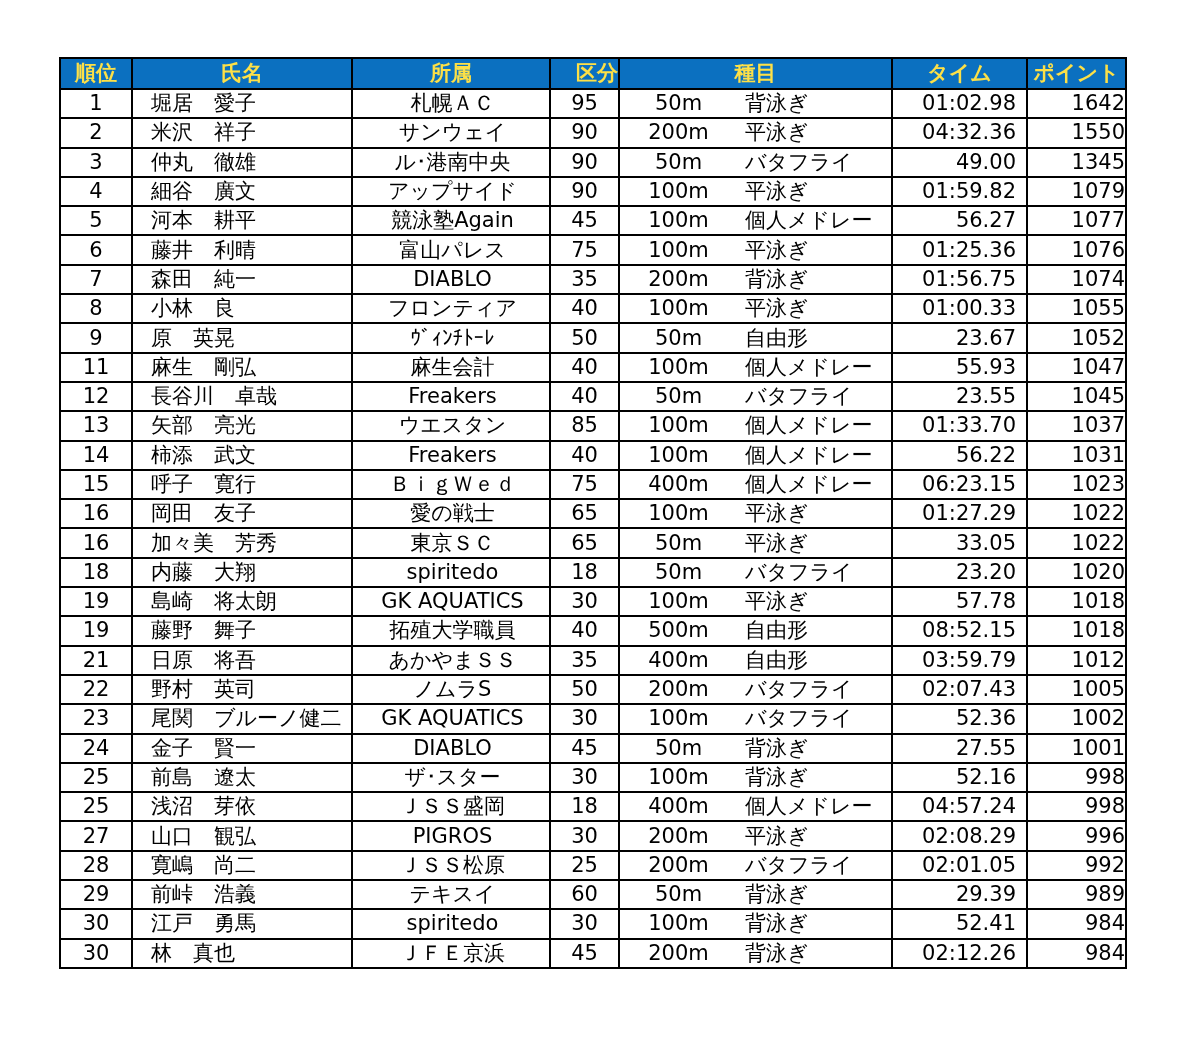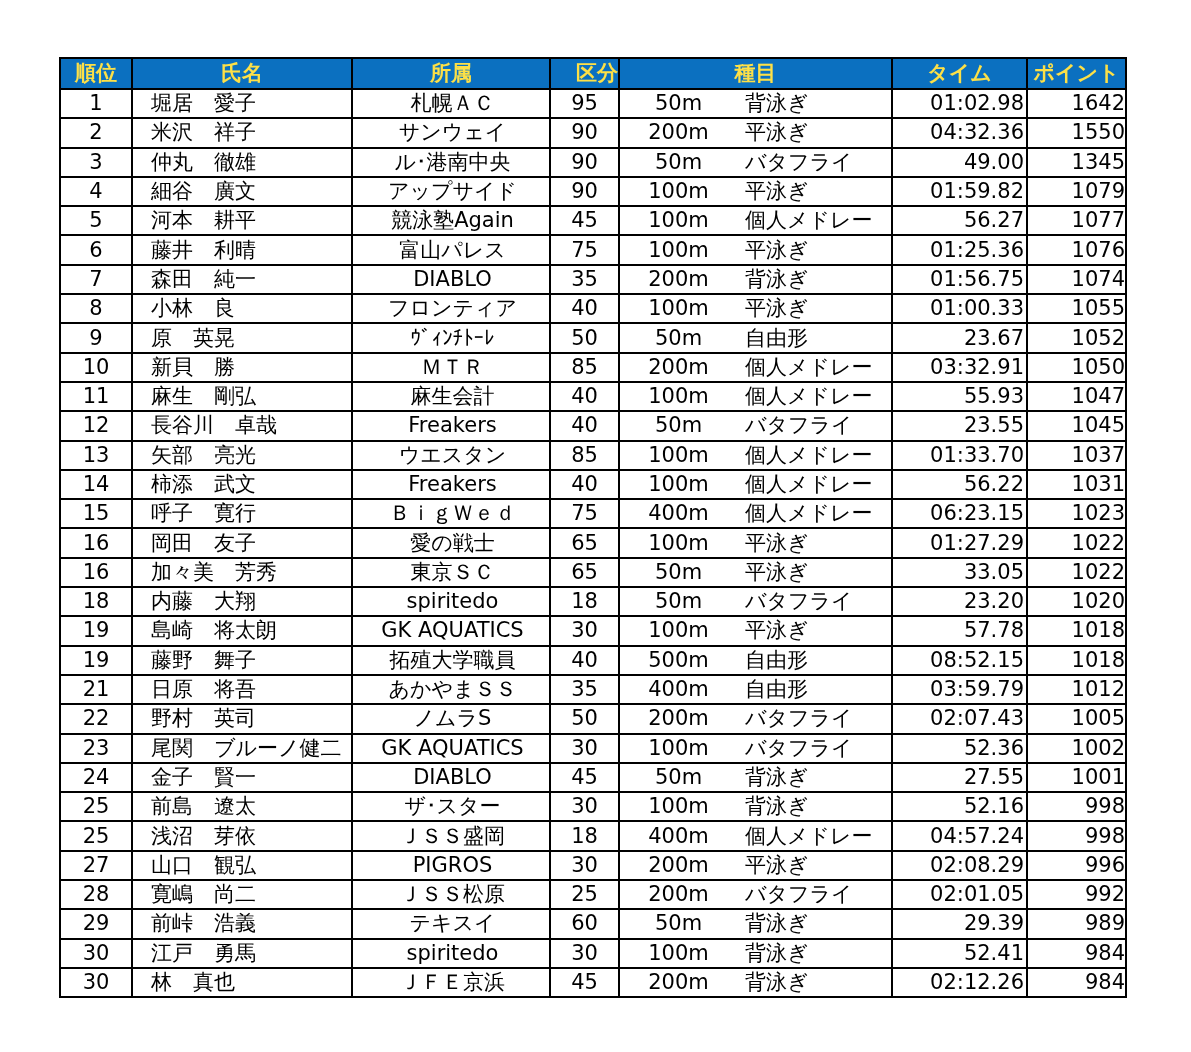--- a/index.html
+++ b/index.html
@@ -8,21 +8,21 @@
   table { border-collapse: collapse; table-layout: fixed; border: 2px solid #000; }
   th, td { border: 2px solid #000; padding: 0; height: 27.3px; line-height: 27px; font-size: 21px; color: #000; white-space: nowrap; overflow: hidden; }
   th { background: #0b70c0; color: #fde047; font-weight: bold; font-size: 21px; height: 29px; text-align: center; }
   td.c-rank { text-align: center; }
   td.c-name { text-align: left; padding-left: 18px; }
   td.c-team { text-align: center; padding-left: 3px; }
   td.c-cat { text-align: center; }
   td.c-event { text-align: left; padding-left: 0; }
   td.c-event .dist { display: inline-block; width: 117px; text-align: center; }
   td.c-event .stroke { padding-left: 8px; }
-  td.c-time { text-align: right; padding-right: 2px; }
+  td.c-time { text-align: right; padding-right: 10px; }
   td.c-pts { text-align: right; }
 </style>
 </head>
 <body>
 
 <div class="wrap">
   <table>
     <colgroup>
       <col style="width:72px">
       <col style="width:220px">
@@ -119,29 +119,20 @@
         <tr>
           <td class="c-rank">9</td>
           <td class="c-name">原　英晃</td>
           <td class="c-team">ｳﾞｨﾝﾁﾄｰﾚ</td>
           <td class="c-cat">50</td>
           <td class="c-event"><span class="dist">50m</span><span class="stroke">自由形</span></td>
           <td class="c-time">23.67</td>
           <td class="c-pts">1052</td>
         </tr>
         <tr>
-          <td class="c-rank">10</td>
-          <td class="c-name">新貝　勝</td>
-          <td class="c-team">ＭＴＲ</td>
-          <td class="c-cat">85</td>
-          <td class="c-event"><span class="dist">200m</span><span class="stroke">個人メドレー</span></td>
-          <td class="c-time">03:32.91</td>
-          <td class="c-pts">1050</td>
-        </tr>
-        <tr>
           <td class="c-rank">11</td>
           <td class="c-name">麻生　剛弘</td>
           <td class="c-team">麻生会計</td>
           <td class="c-cat">40</td>
           <td class="c-event"><span class="dist">100m</span><span class="stroke">個人メドレー</span></td>
           <td class="c-time">55.93</td>
           <td class="c-pts">1047</td>
         </tr>
         <tr>
           <td class="c-rank">12</td>

